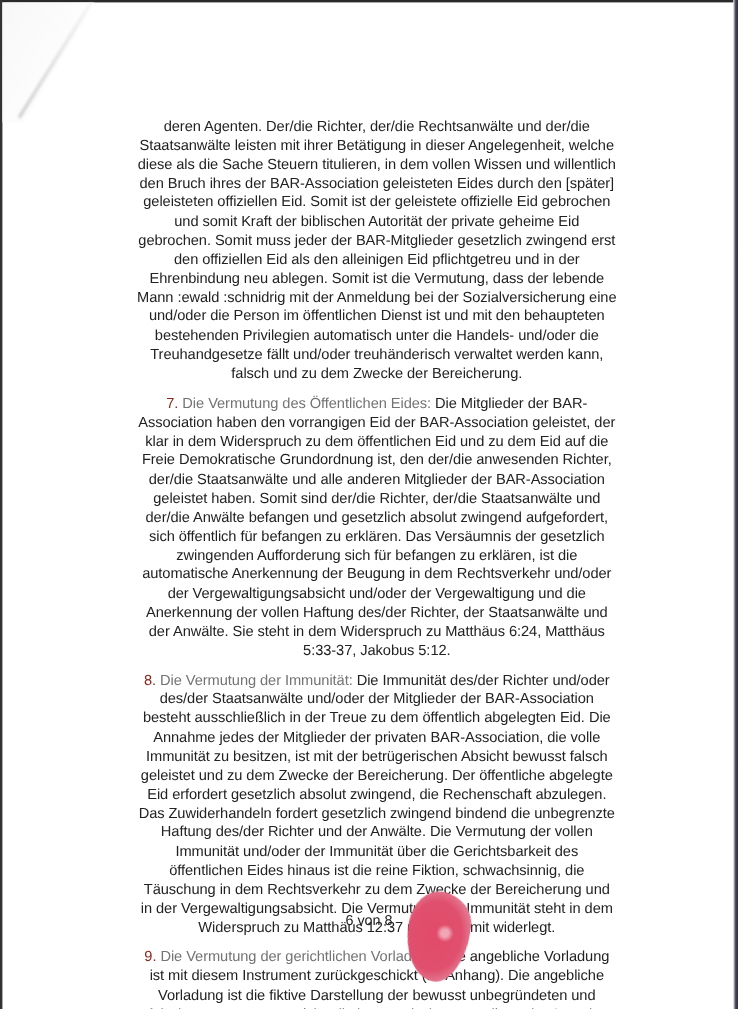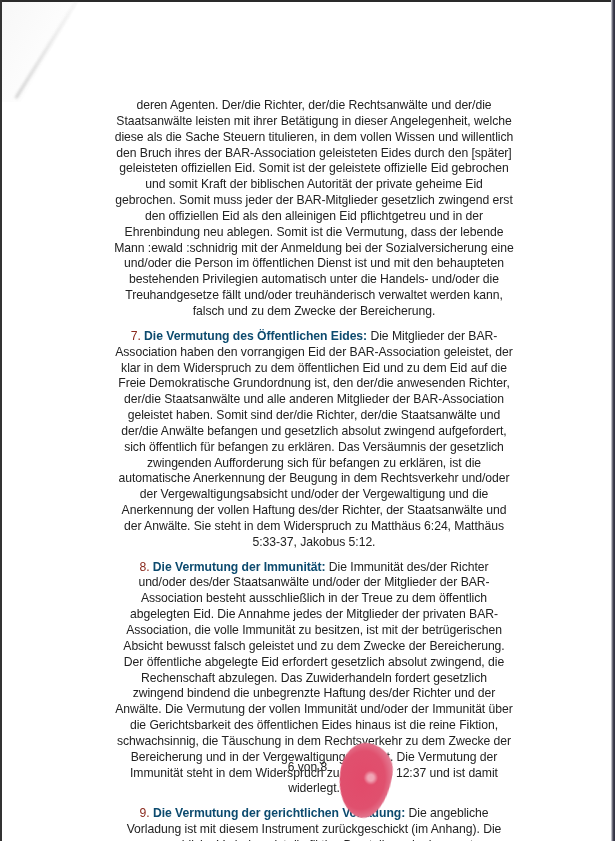--- a/index.html
+++ b/index.html
@@ -27,21 +27,21 @@
       background: linear-gradient(to bottom, rgba(160,160,160,0.1), rgba(120,120,120,0.5));
       transform-origin: top left; transform: translate(66px, 0) rotate(32deg);
       filter: blur(1.5px);
     }
     .page-content {
       position: absolute; left: 114px; top: 98px; width: 400px;
       font-size: 12.2px; line-height: 15.85px; color: #222;
       letter-spacing: -0.05px;
     }
     .para { margin: 0 0 9px 0; text-align: center; }
-    .para b { font-weight: bold; color: #0c4a6e; }
+    .para b { font-weight: normal; color: #737373; }
     .num { color: #8a2a1e; }
     .page-number {
       position: absolute; left: 0; width: 615px; top: 760px;
       text-align: center; font-size: 12px; color: #222;
     }
     .fingerprint {
       position: absolute; left: 339px; top: 743px; width: 52px; height: 75px;
       border-radius: 45% 55% 45% 55% / 40% 35% 60% 60%;
       background:
         radial-gradient(circle at 60% 45%, rgba(255,255,255,0.5) 0 6%, transparent 14%),

